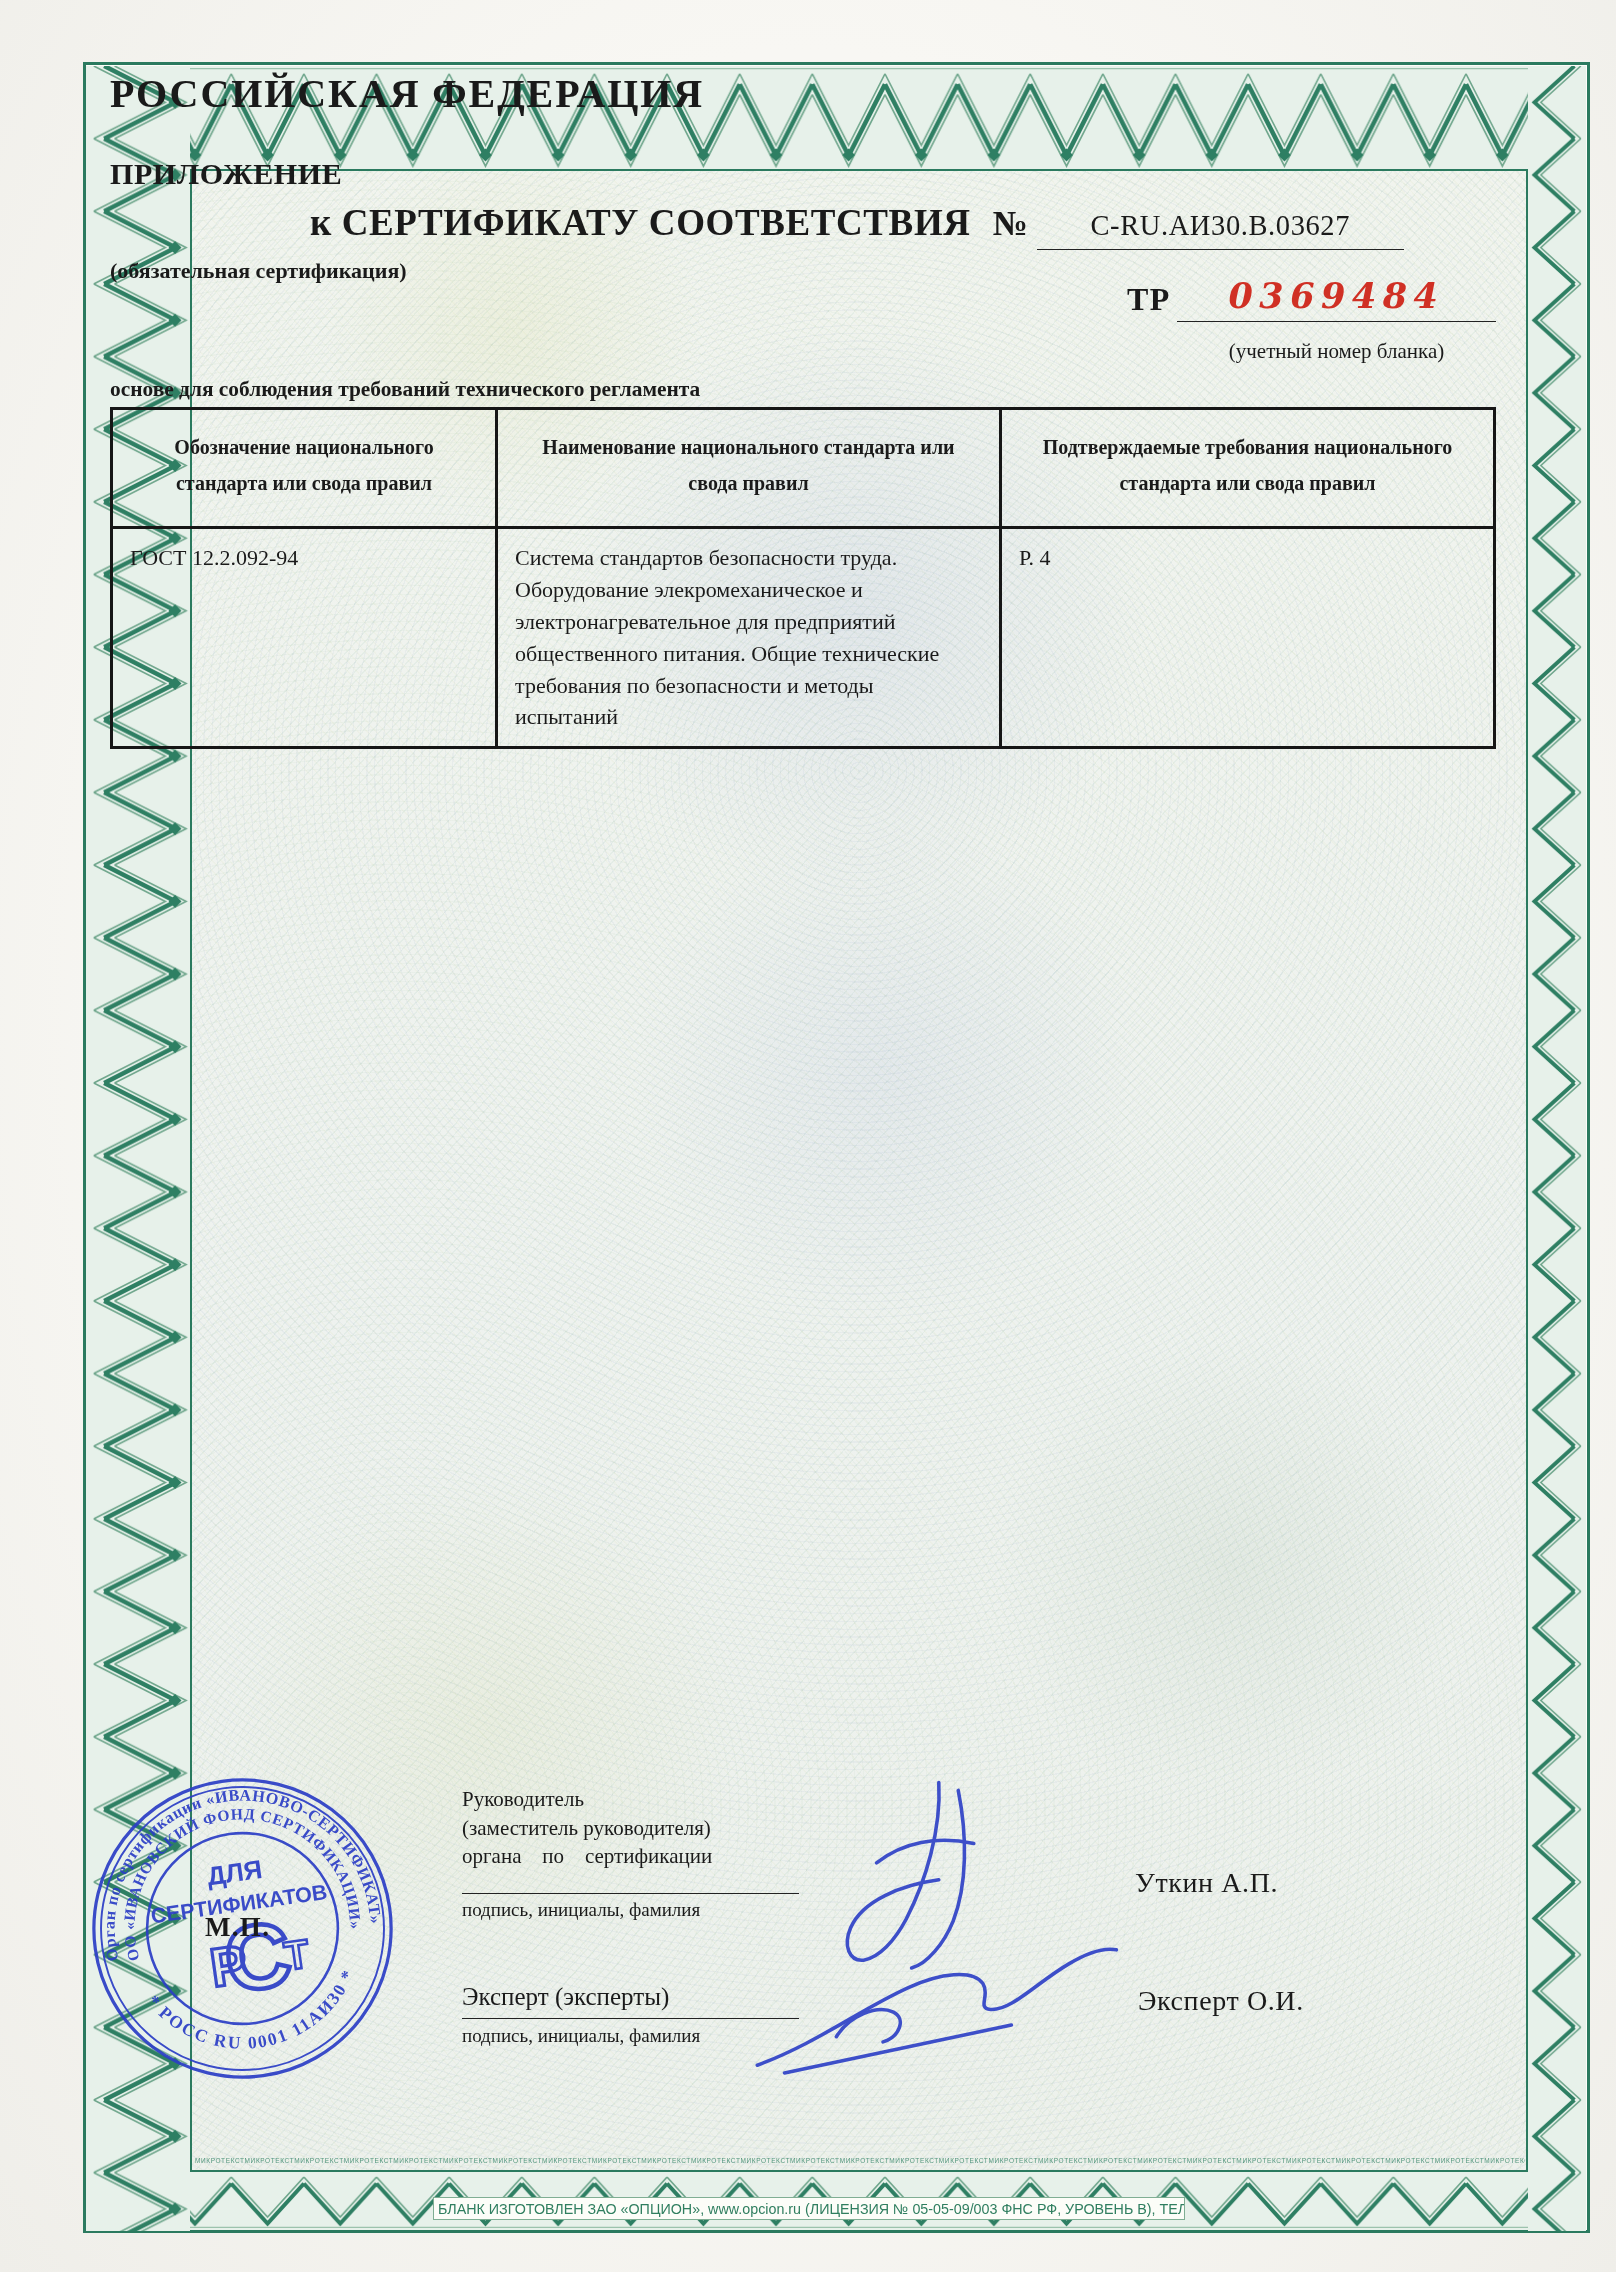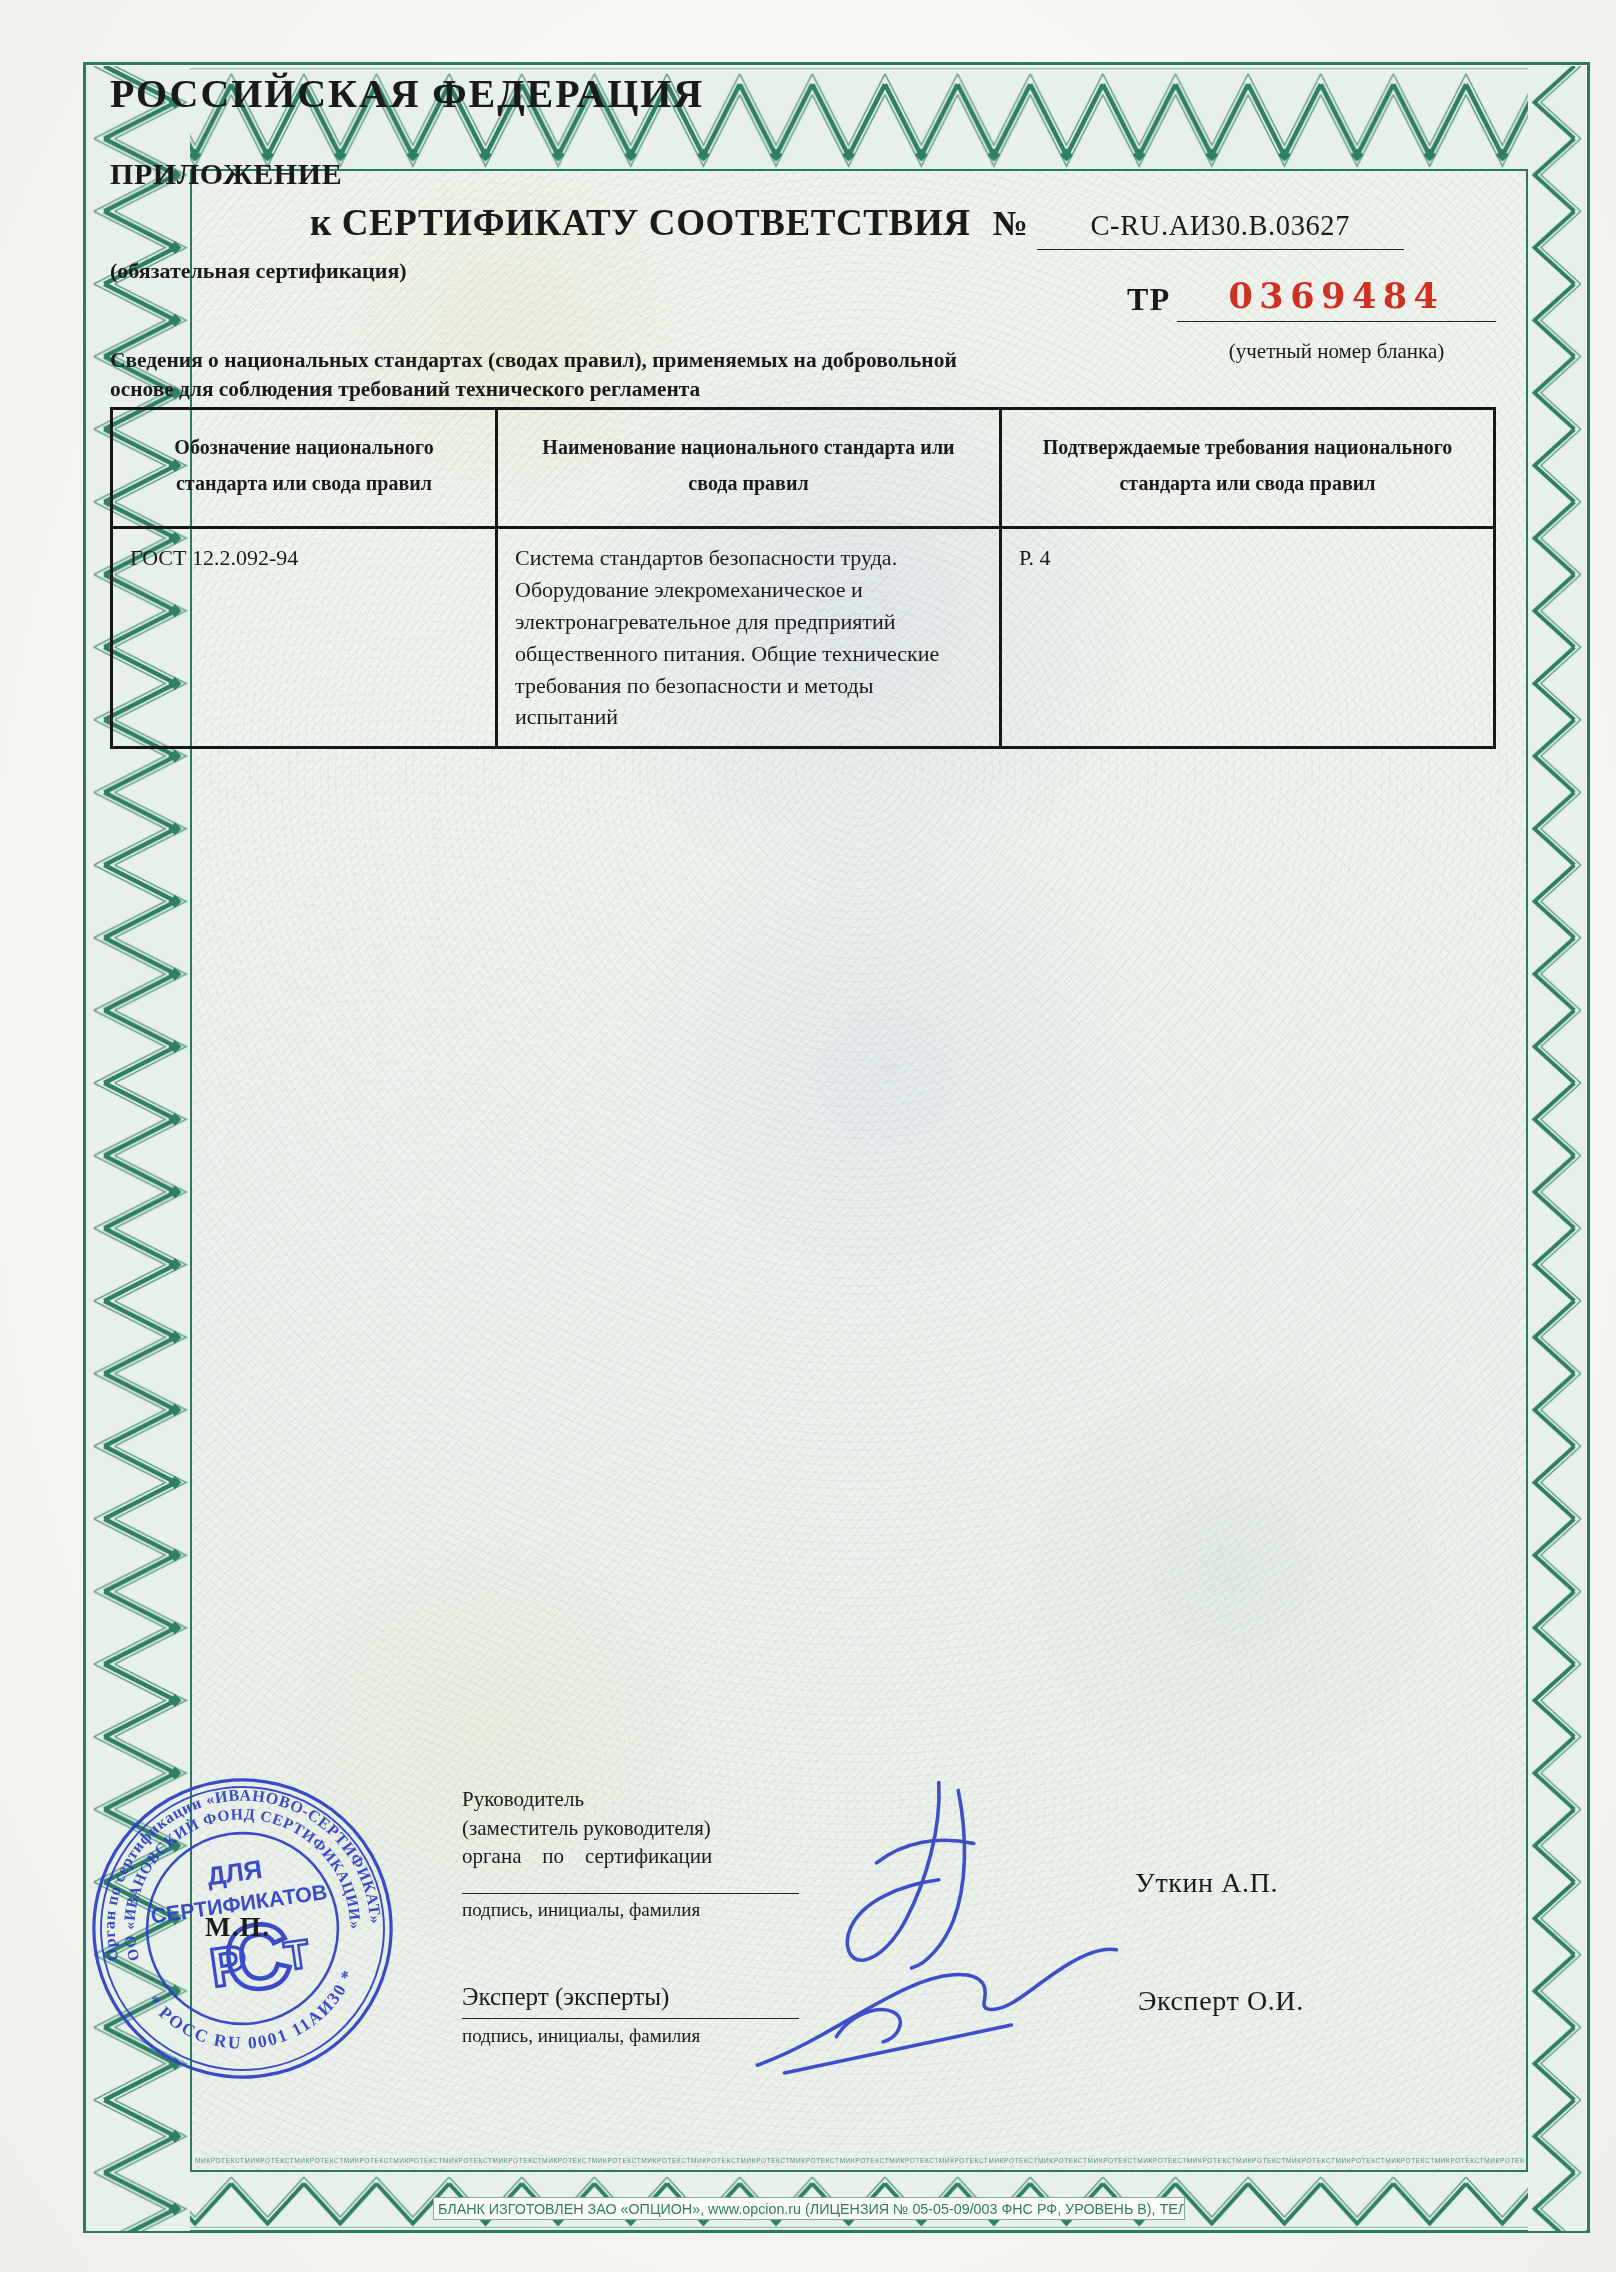--- a/index.html
+++ b/index.html
@@ -42,21 +42,21 @@
   .appendix   { top:157px; font-size:30px; font-weight:bold; letter-spacing:0.6px; }
   .cert-line  { position:absolute; left:310px; top:201px; display:flex; align-items:baseline; }
   .cert-title { font-size:37px; font-weight:bold; letter-spacing:0.6px; }
   .cert-nosign{ font-size:35px; font-weight:bold; margin-left:22px; }
   .cert-num   { width:367px; margin-left:9px; text-align:center; font-size:28.5px; letter-spacing:0.6px;
                 border-bottom:1.9px solid #222; padding-bottom:6.5px; }
   .mandatory  { top:258px; font-size:22px; font-weight:bold; }
   .tr-label   { position:absolute; left:1127px; top:281px; font-size:32px; font-weight:bold; letter-spacing:1.3px; }
   .form-num   { position:absolute; left:1177px; top:275px; width:319px; text-align:center;
                 font-family:"DejaVu Serif",serif; font-size:35px; font-weight:bold; color:#d03024;
-                letter-spacing:6.5px; border-bottom:1.9px solid #222; padding-bottom:5.2px; }
+                letter-spacing:6.5px; border-bottom:1.9px solid #222; padding-bottom:5.2px;font-style:italic; }
   .form-cap   { position:absolute; left:1177px; top:339px; width:319px; text-align:center; font-size:21px; }
   .intro1     { top:348px; font-size:21.4px; font-weight:bold; }
   .intro2     { top:377px; font-size:21.4px; font-weight:bold; }
   
   table.std { position:absolute; left:110px; top:407px; width:1383px; border-collapse:collapse; table-layout:fixed; }
   table.std th, table.std td { border:3.2px solid #161616; background:transparent; }
   table.std th { height:119px; font-size:20px; font-weight:bold; text-align:center; vertical-align:middle;
                  padding:6.5px 18px 13px; line-height:1.8; }
   table.std td { font-size:22px; padding:13px 17px; line-height:1.45; vertical-align:top; text-align:left; }
   tr.r1 td { height:123px; }
@@ -149,21 +149,20 @@
     <span class="cert-nosign">№</span>
     <span class="cert-num">C-RU.АИ30.В.03627</span>
   </div>
 
   <div class="center-col mandatory">(обязательная сертификация)</div>
 
   <div class="tr-label">ТР</div>
   <div class="form-num">0369484</div>
   <div class="form-cap">(учетный номер бланка)</div>
 
-  <div class="center-col intro1">Сведения о национальных стандартах (сводах правил), применяемых на добровольной</div>
   <div class="center-col intro2">основе для соблюдения требований технического регламента</div>
 
   <table class="std">
     <colgroup>
         <col class="col1">
         <col class="col2">
         <col class="col3">
       </colgroup>
     <thead>
       <tr>

